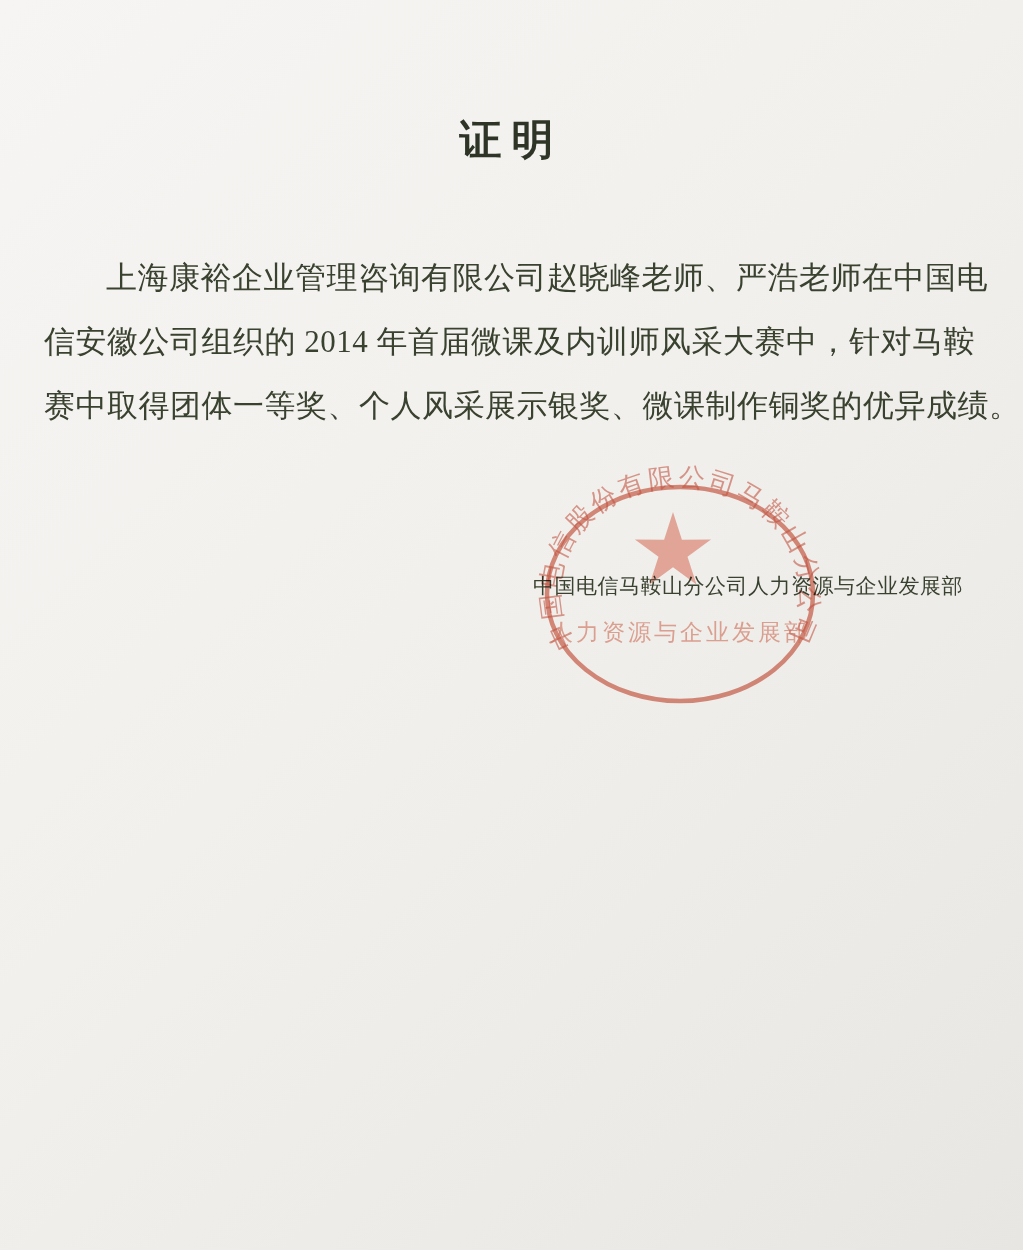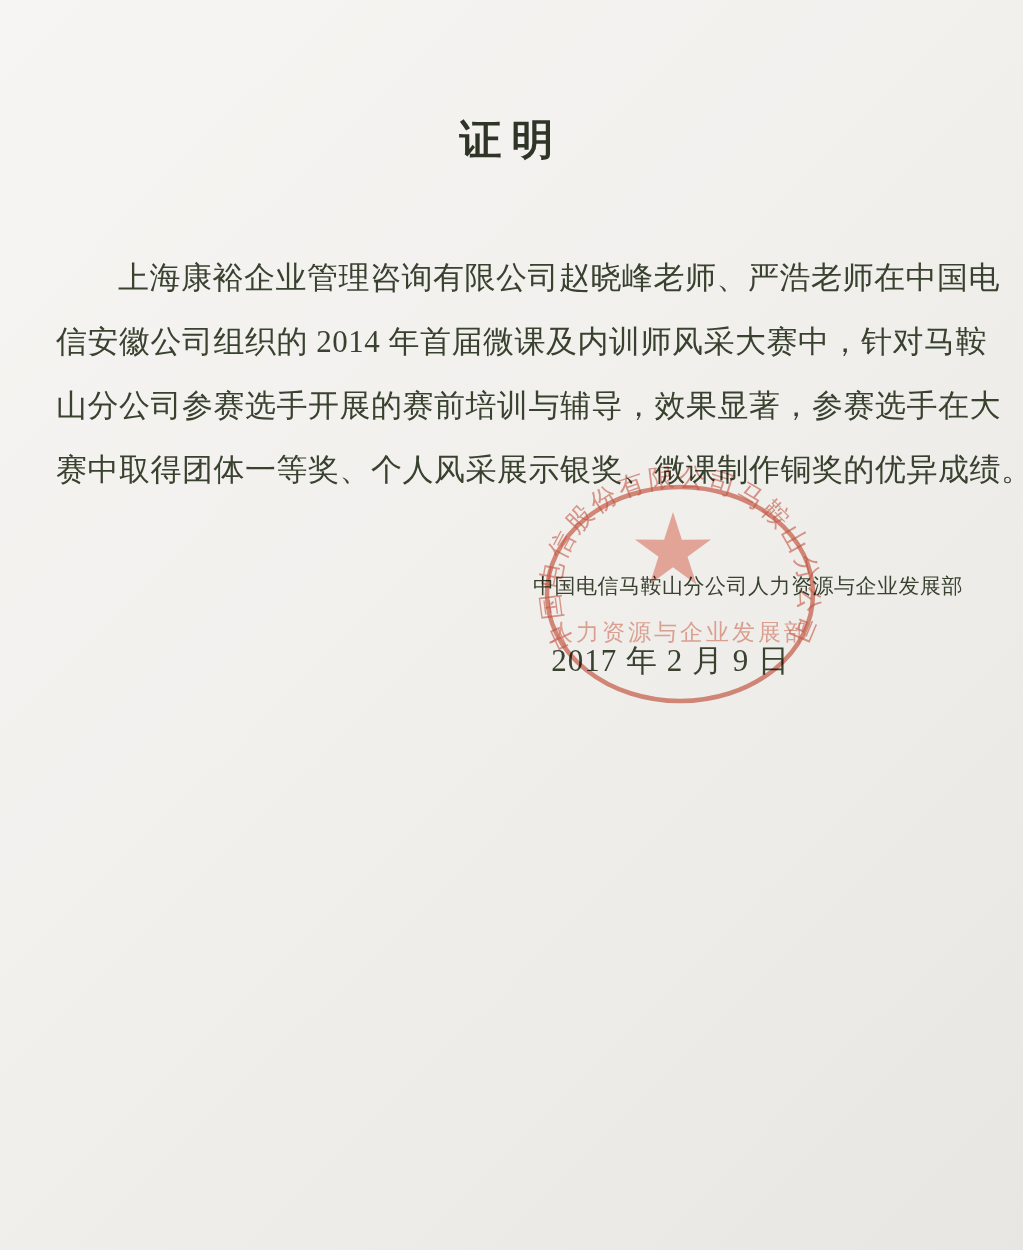--- a/index.html
+++ b/index.html
@@ -25,21 +25,21 @@
     margin: 0;
     text-align: center;
     font-size: 42px;
     font-weight: 600;
     letter-spacing: 10px;
     color: #2e3527;
   }
   .body-block {
     position: absolute;
     top: 246px;
-    left: 56px;
+    left: 44px;
     width: 912px;
   }
   .body-line {
     margin: 0;
     height: 64px;
     line-height: 64px;
     font-size: 31px;
     text-align: justify;
     text-align-last: justify;
     letter-spacing: 0.5px;
@@ -95,27 +95,25 @@
 </head>
 <body>
 
 <div class="page">
 
   <h1 class="title">证明</h1>
 
   <div class="body-block">
     <p class="body-line indent">上海康裕企业管理咨询有限公司赵晓峰老师、严浩老师在中国电</p>
     <p class="body-line">信安徽公司组织的 2014 年首届微课及内训师风采大赛中，针对马鞍</p>
-    <p class="body-line">山分公司参赛选手开展的赛前培训与辅导，效果显著，参赛选手在大</p>
     <p class="body-line">赛中取得团体一等奖、个人风采展示银奖、微课制作铜奖的优异成绩。</p>
   </div>
 
   <p class="signature">中国电信马鞍山分公司人力资源与企业发展部</p>
 
-  <p class="date-line">2017 年 2 月 9 日</p>
 
   <svg class="stamp" viewBox="0 0 304 264" xmlns="http://www.w3.org/2000/svg" aria-hidden="true">
     <ellipse cx="152" cy="132" rx="133" ry="107" fill="none" stroke="#d0604a" stroke-opacity="0.7" stroke-width="4.5"></ellipse>
     <path id="seal-arc" d="M 48 184 A 121 106 0 1 1 256 184" fill="none"></path>
     <text class="arc-text">
       <textPath href="#seal-arc" startOffset="2">中国电信股份有限公司马鞍山分公司</textPath>
     </text>
     <polygon points="145,50 153.9,77.7 183,77.6 159.5,94.7 168.5,122.4 145,105.2 121.5,122.4 130.5,94.7 106.9,77.6 136.1,77.7" fill="#e3705a" fill-opacity="0.55"></polygon>
     <text class="dept-text" x="152" y="178" text-anchor="middle">人力资源与企业发展部</text>
   </svg>

